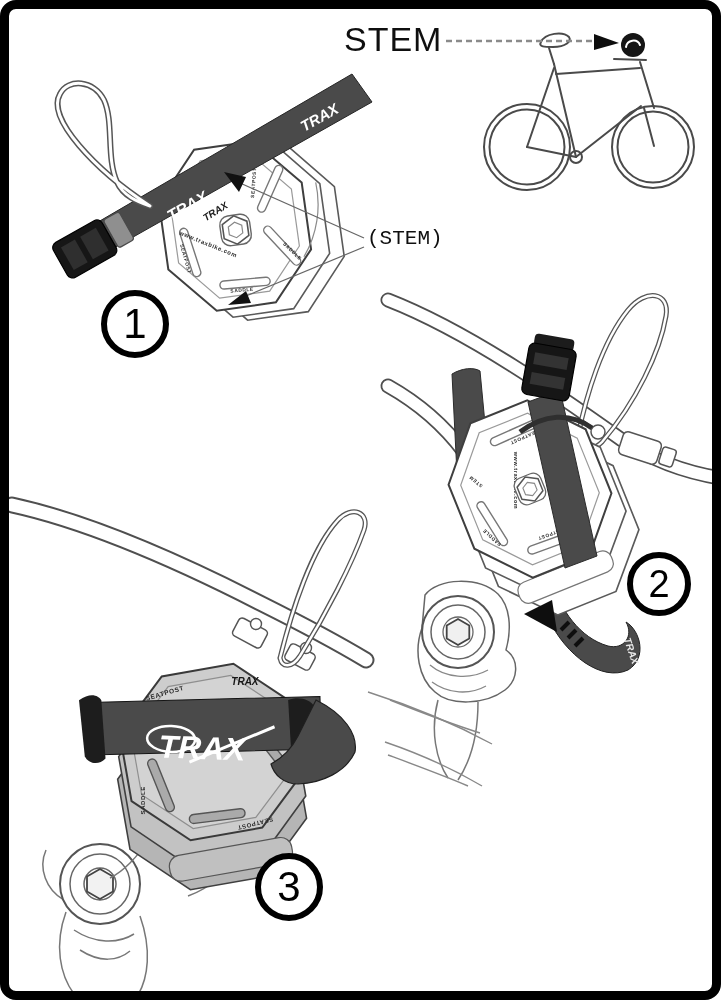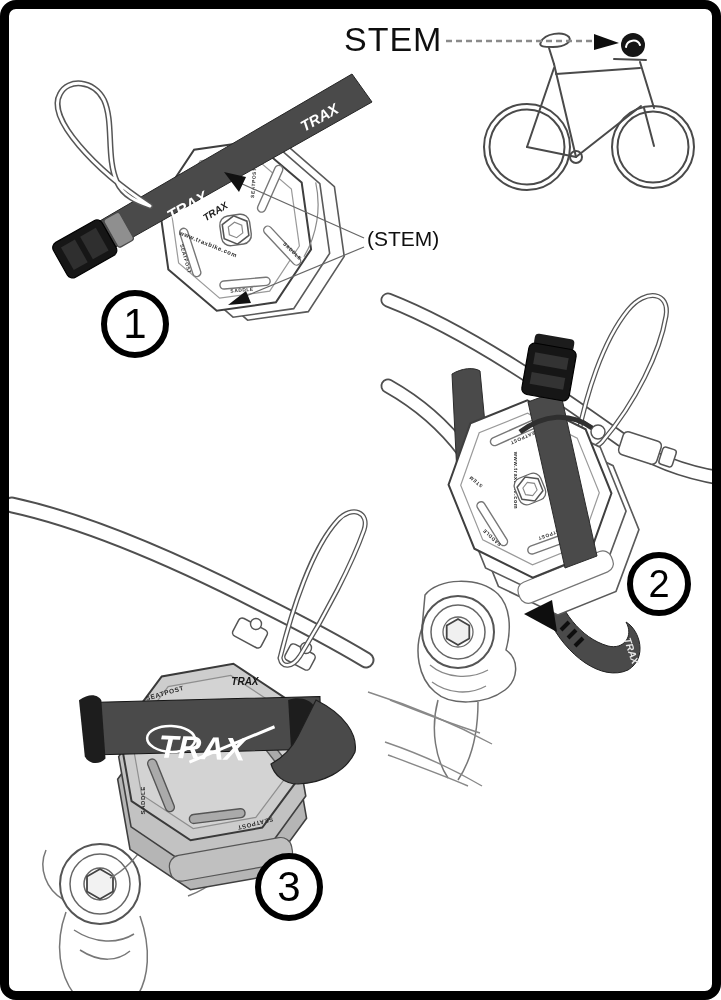--- a/index.html
+++ b/index.html
@@ -7,21 +7,21 @@
     position:relative;width:721px;height:1000px;background:#ffffff;
     overflow:hidden;font-family:"Liberation Sans",sans-serif;
   }
   .frame{
     position:absolute;inset:0;border:9px solid #000;border-radius:16px;
     pointer-events:none;z-index:10;
   }
   .artwork{position:absolute;left:0;top:0;}
   .overlay{position:absolute;color:#0f0f0f;z-index:5;white-space:nowrap;}
   #stem-label{left:344px;top:20px;font-size:34px;letter-spacing:1px;}
-  #stem-annotation{left:367px;top:227px;font-size:21px;}
+  #stem-annotation{left:367px;top:227px;font-size:21px;font-family:Liberation Mono, monospace;}
   .step-badge{
     position:absolute;z-index:6;background:#fff;border:6px solid #000;
     border-radius:50%;display:flex;align-items:center;justify-content:center;
     color:#000;
   }
   #badge-1{left:101px;top:290px;width:56px;height:56px;font-size:42px;}
   #badge-2{left:627px;top:552px;width:52px;height:52px;font-size:38px;}
   #badge-3{left:255px;top:853px;width:56px;height:56px;font-size:42px;}
   svg text{font-family:"Liberation Sans",sans-serif;}
   .logo{font-style:italic;font-weight:bold;}

